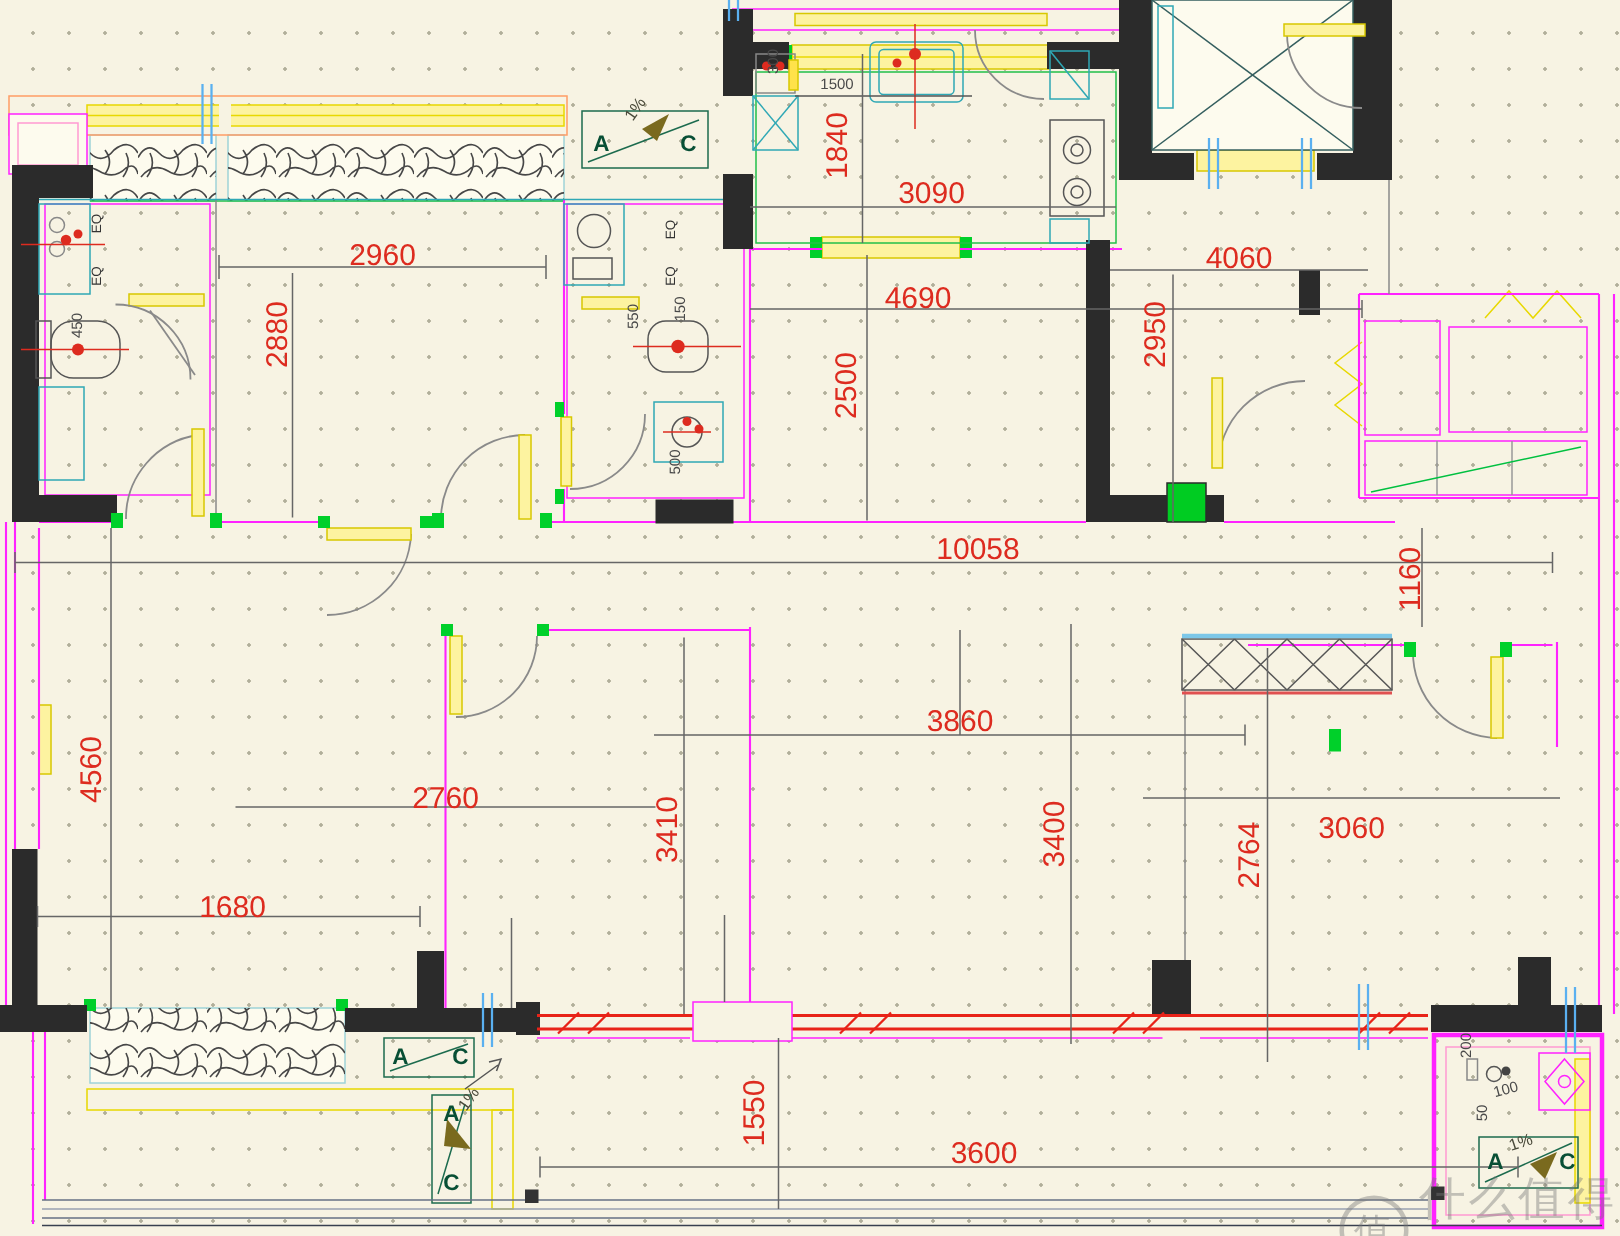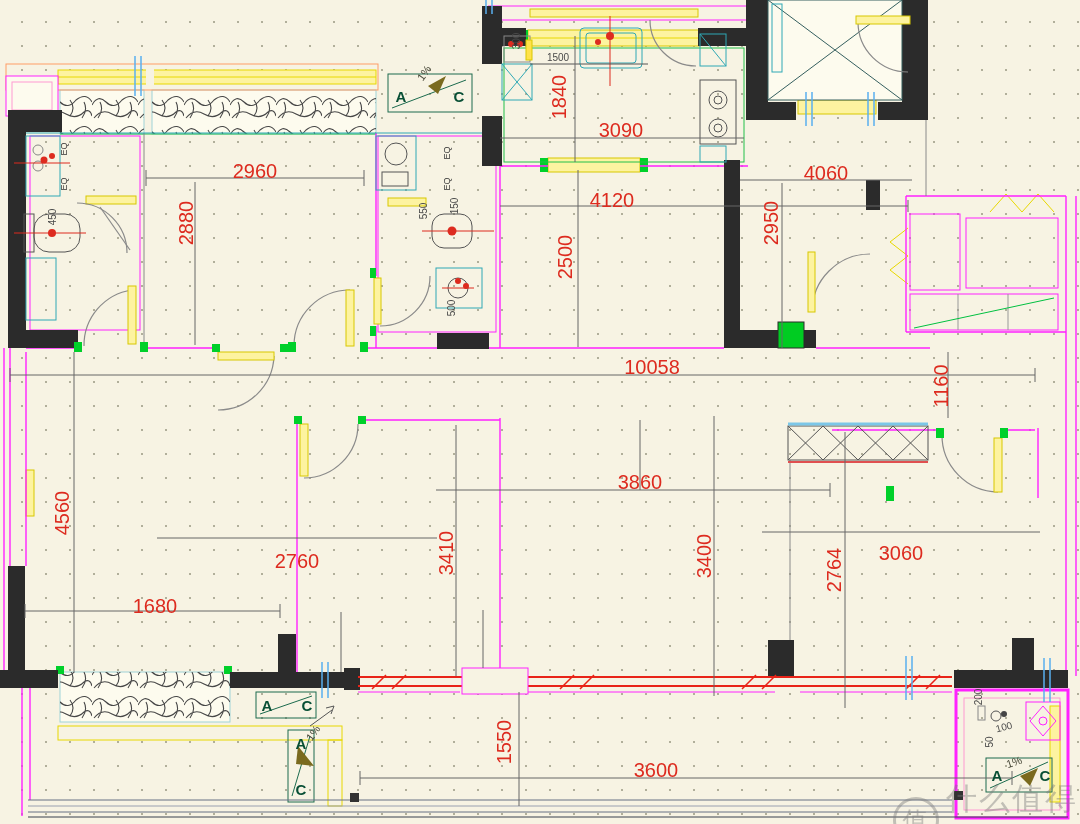--- a/index.html
+++ b/index.html
@@ -312,29 +312,29 @@
     <path d="M360,778H1012 M360,771V785 M1012,771V785"></path>
     <path d="M341,612V672 M483,610V668"></path>
   </g>
 </svg>
 
 <span class="lbl dim" style="left:255px;top:171px">2960</span>
 <span class="lbl dim v" style="left:186px;top:223px">2880</span>
 <span class="lbl sm" style="left:558px;top:57px">1500</span>
 <span class="lbl dim v" style="left:559px;top:97px">1840</span>
 <span class="lbl dim" style="left:621px;top:130px">3090</span>
-<span class="lbl dim" style="left:612px;top:200px">4120</span>
+<span class="lbl dim" style="left:612px;top:200px">4690</span>
 <span class="lbl dim" style="left:826px;top:173px">4060</span>
 <span class="lbl dim v" style="left:771px;top:223px">2950</span>
 <span class="lbl dim v" style="left:565px;top:257px">2500</span>
 <span class="lbl dim" style="left:652px;top:367px">10058</span>
 <span class="lbl dim v" style="left:941px;top:386px">1160</span>
 <span class="lbl dim v" style="left:62px;top:513px">4560</span>
 <span class="lbl dim" style="left:640px;top:482px">3860</span>
-<span class="lbl dim" style="left:297px;top:561px">2760</span>
+<span class="lbl dim" style="left:297px;top:533px">2760</span>
 <span class="lbl dim v" style="left:446px;top:553px">3410</span>
 <span class="lbl dim v" style="left:704px;top:556px">3400</span>
 <span class="lbl dim" style="left:901px;top:553px">3060</span>
 <span class="lbl dim v" style="left:834px;top:570px">2764</span>
 <span class="lbl dim" style="left:155px;top:606px">1680</span>
 <span class="lbl dim v" style="left:504px;top:742px">1550</span>
 <span class="lbl dim" style="left:656px;top:770px">3600</span>
 
 <span class="lbl sm v" style="left:516px;top:41px">300</span>
 <span class="lbl sm v" style="left:52px;top:217px">450</span>

